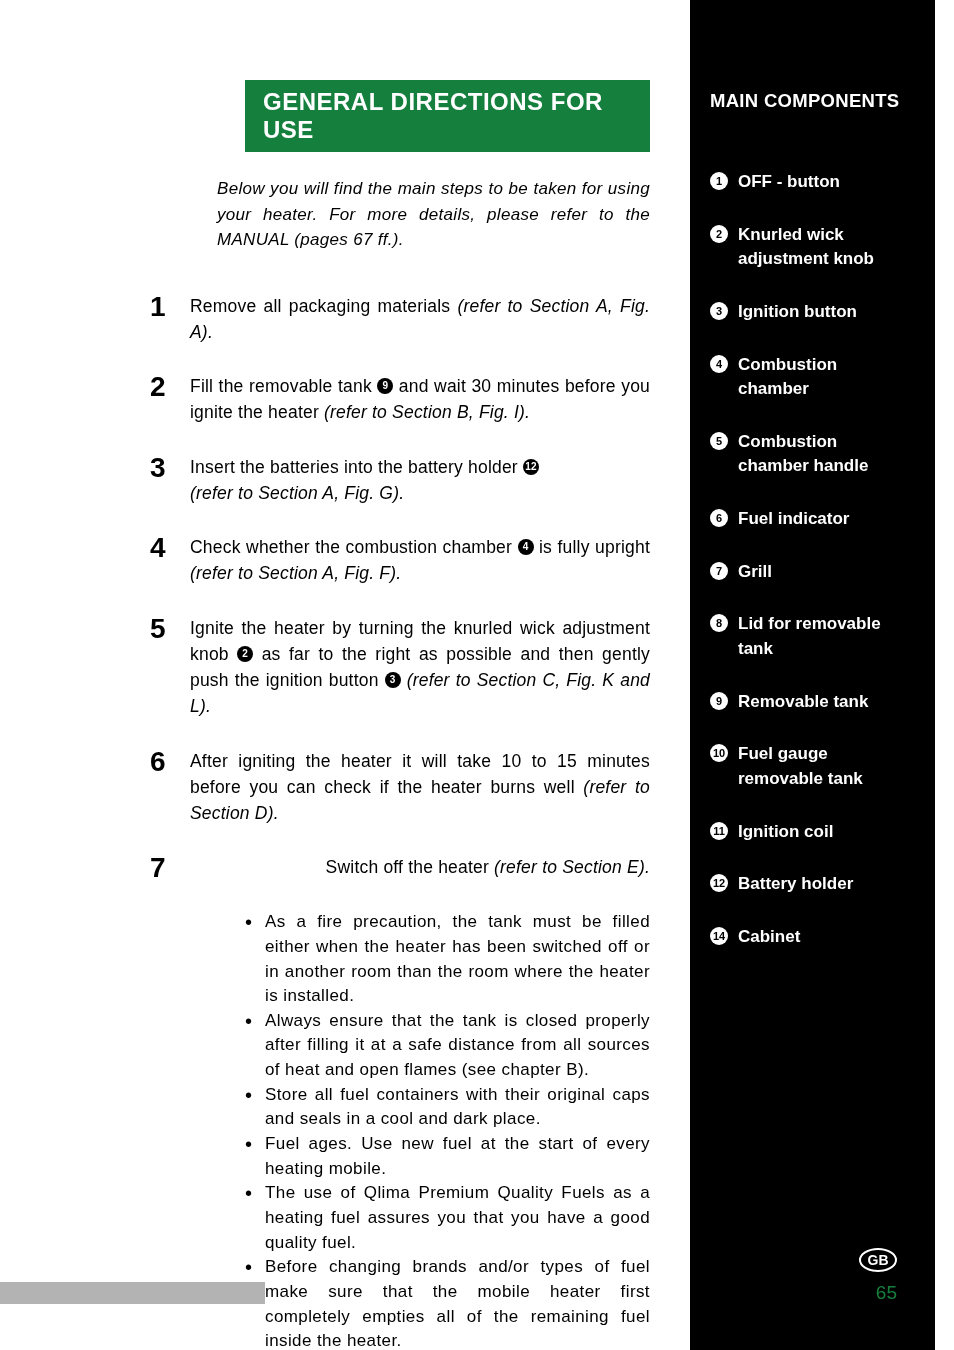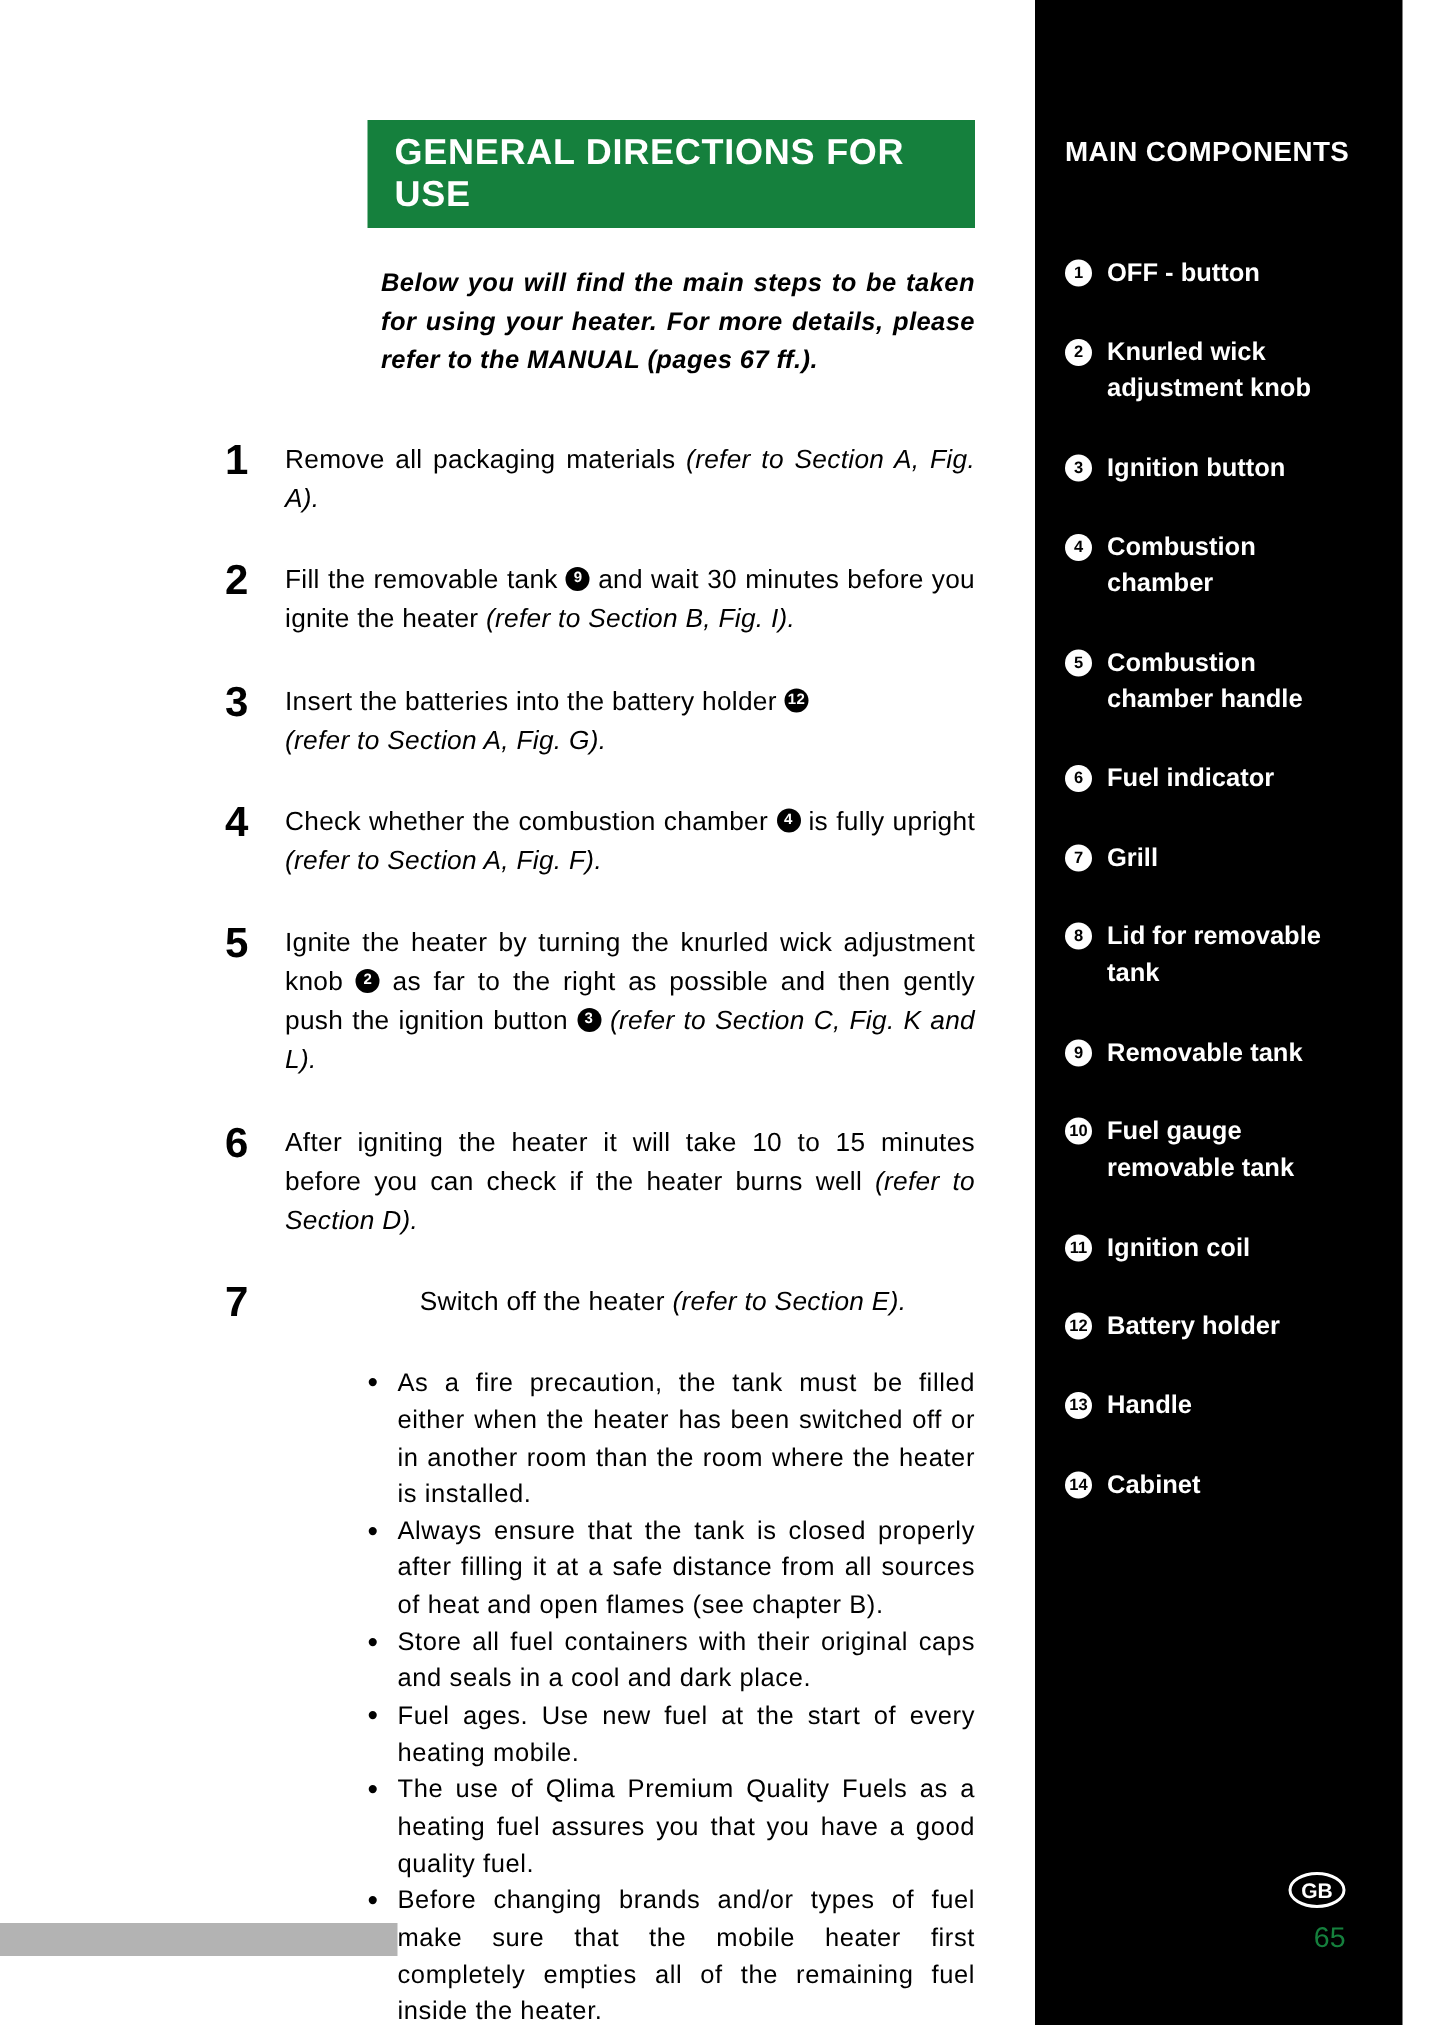--- a/index.html
+++ b/index.html
@@ -33,24 +33,24 @@
     font-weight: 700;
     font-size: 24px;
     padding: 8px 18px;
     display: inline-block;
     margin-left: 95px;
     margin-bottom: 24px;
     letter-spacing: 0.5px;
   }
   .intro {
     font-style: italic;
-    font-weight: 700;
+    font-weight: 400;
     font-size: 17px;
     line-height: 1.5;
-    margin-left: 104px;
+    margin-left: 67px;
     margin-bottom: 40px;
     color: #000;
     text-align: justify;
     letter-spacing: 0.3px;
   }
   .steps {
     list-style: none;
     margin-left: 0;
   }
   .step {
@@ -231,21 +231,21 @@
 
       <li class="step">
         <div class="step-num">6</div>
         <div class="step-text">
           <span>After igniting the heater it will take 10 to 15 minutes before you can check if the heater burns well </span><span class="ital">(refer to Section D).</span>
         </div>
       </li>
 
       <li class="step">
         <div class="step-num">7</div>
-        <div class="step-text" style="text-align:center;margin-left:44px;">
+        <div class="step-text" style="text-align:right;margin-left:44px;">
           <span>Switch off the heater </span><span class="ital">(refer to Section E).</span>
         </div>
       </li>
 
     </ul>
 
     <div class="precautions">
       <div class="prec-item">
         <div class="prec-bullet">•</div>
         <div class="prec-text">As a fire precaution, the tank must be filled either when the heater has been switched off or in another room than the room where the heater is installed.</div>
@@ -318,24 +318,20 @@
         <div class="comp-num"><span class="circled">10</span></div>
         <div class="comp-label">Fuel gauge removable tank</div>
       </li>
       <li class="comp-item">
         <div class="comp-num"><span class="circled">11</span></div>
         <div class="comp-label">Ignition coil</div>
       </li>
       <li class="comp-item">
         <div class="comp-num"><span class="circled">12</span></div>
         <div class="comp-label">Battery holder</div>
-      </li>
-      <li class="comp-item">
-        <div class="comp-num"><span class="circled">13</span></div>
-        <div class="comp-label">Handle</div>
       </li>
       <li class="comp-item">
         <div class="comp-num"><span class="circled">14</span></div>
         <div class="comp-label">Cabinet</div>
       </li>
     </ul>
 
     <div class="lang-oval">GB</div>
     <div class="page-num">65</div>
   </div>

